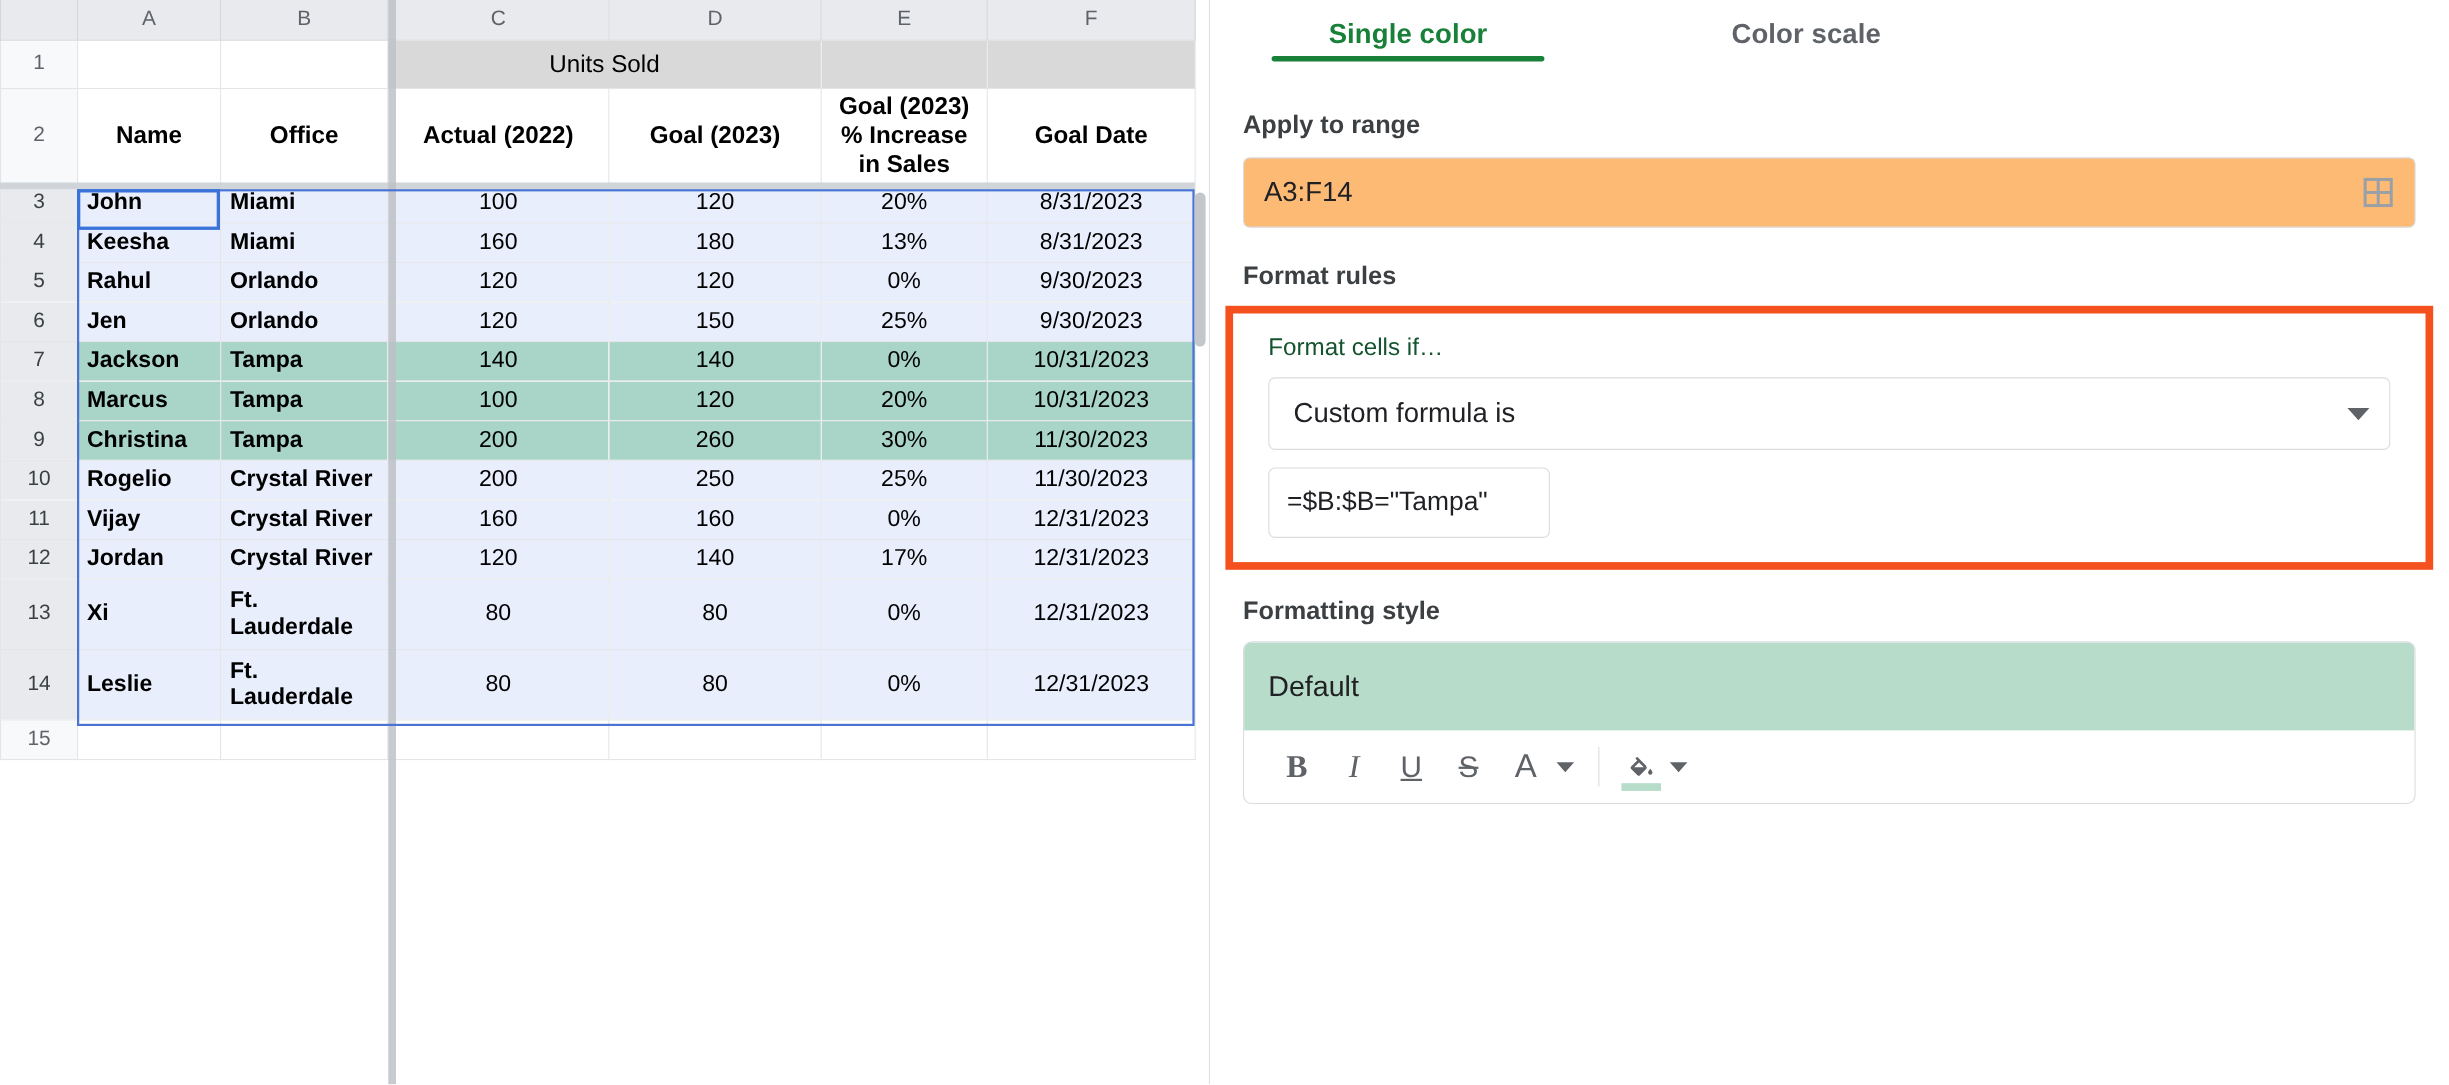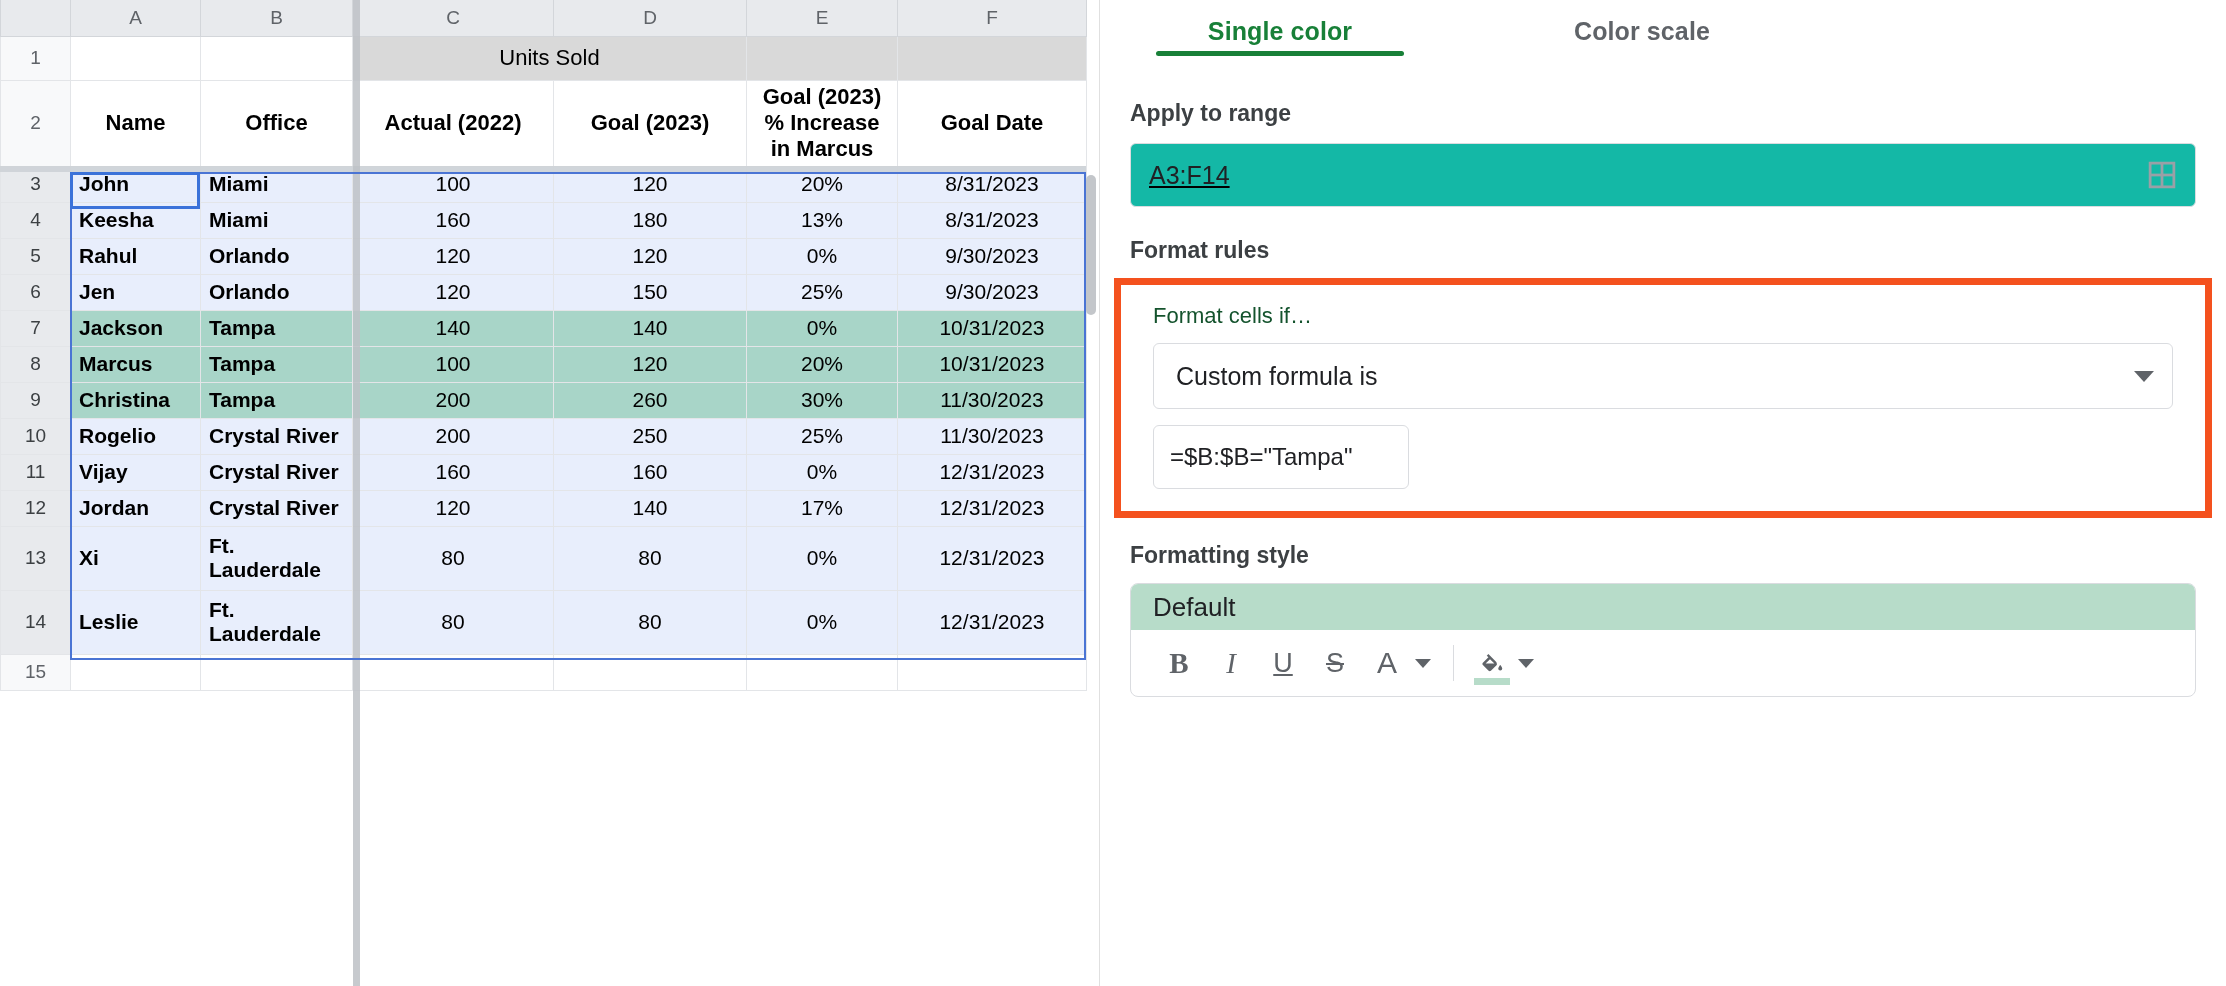--- a/index.html
+++ b/index.html
@@ -189,22 +189,21 @@
   }
   .sec-label.light { font-weight: bold; }
 
   .field-box {
     margin: 16px 30px 0 30px;
     height: 64px;
     border: 1px solid #dadce0;
     border-radius: 6px;
     display: flex; align-items: center;
     padding: 0 18px;
-    background: #14b8a6;
-    text-decoration: underline;
+    background: #fdba74;
   }
   .field-box .val { font-size: 25px; color: #202124; flex: 1; }
   .grid-icon {
     width: 30px; height: 30px;
     position: relative;
     flex: 0 0 auto;
   }
   .grid-icon svg { display: block; }
 
   
@@ -249,21 +248,21 @@
   #style-label { margin-top: 24px; }
   #style-box {
     margin: 14px 30px 0 30px;
     border: 1px solid #dadce0;
     border-radius: 8px;
     overflow: hidden;
     background: #fff;
   }
   #style-preview {
     background: #b7dcc9;
-    height: 46px;
+    height: 80px;
     display: flex; align-items: center;
     padding-left: 22px;
     font-size: 26px; color: #202124;
   }
   #style-toolbar {
     height: 66px;
     display: flex; align-items: center;
     padding-left: 22px;
     gap: 0px;
   }
@@ -337,21 +336,21 @@
 
         <tr style="height:86px">
           <td class="rowhdr">2</td>
           <td class="hdr2">Name</td>
           <td class="hdr2">Office</td>
           <td class="hdr2">Actual (2022)</td>
           <td class="hdr2">Goal (2023)</td>
           <td class="hdr2">
             <span>Goal (2023)</span><br>
             <span>% Increase</span><br>
-            <span>in Marcus</span>
+            <span>in Sales</span>
           </td>
           <td class="hdr2">Goal Date</td>
         </tr>
 
       <tr style="height: 36px;">
             <td class="rowhdr sel">3</td>
             <td class="cell bold left fill-blue">John</td>
             <td class="cell bold left wrap fill-blue">Miami</td>
             <td class="cell  fill-blue">100</td>
             <td class="cell  fill-blue">120</td>

